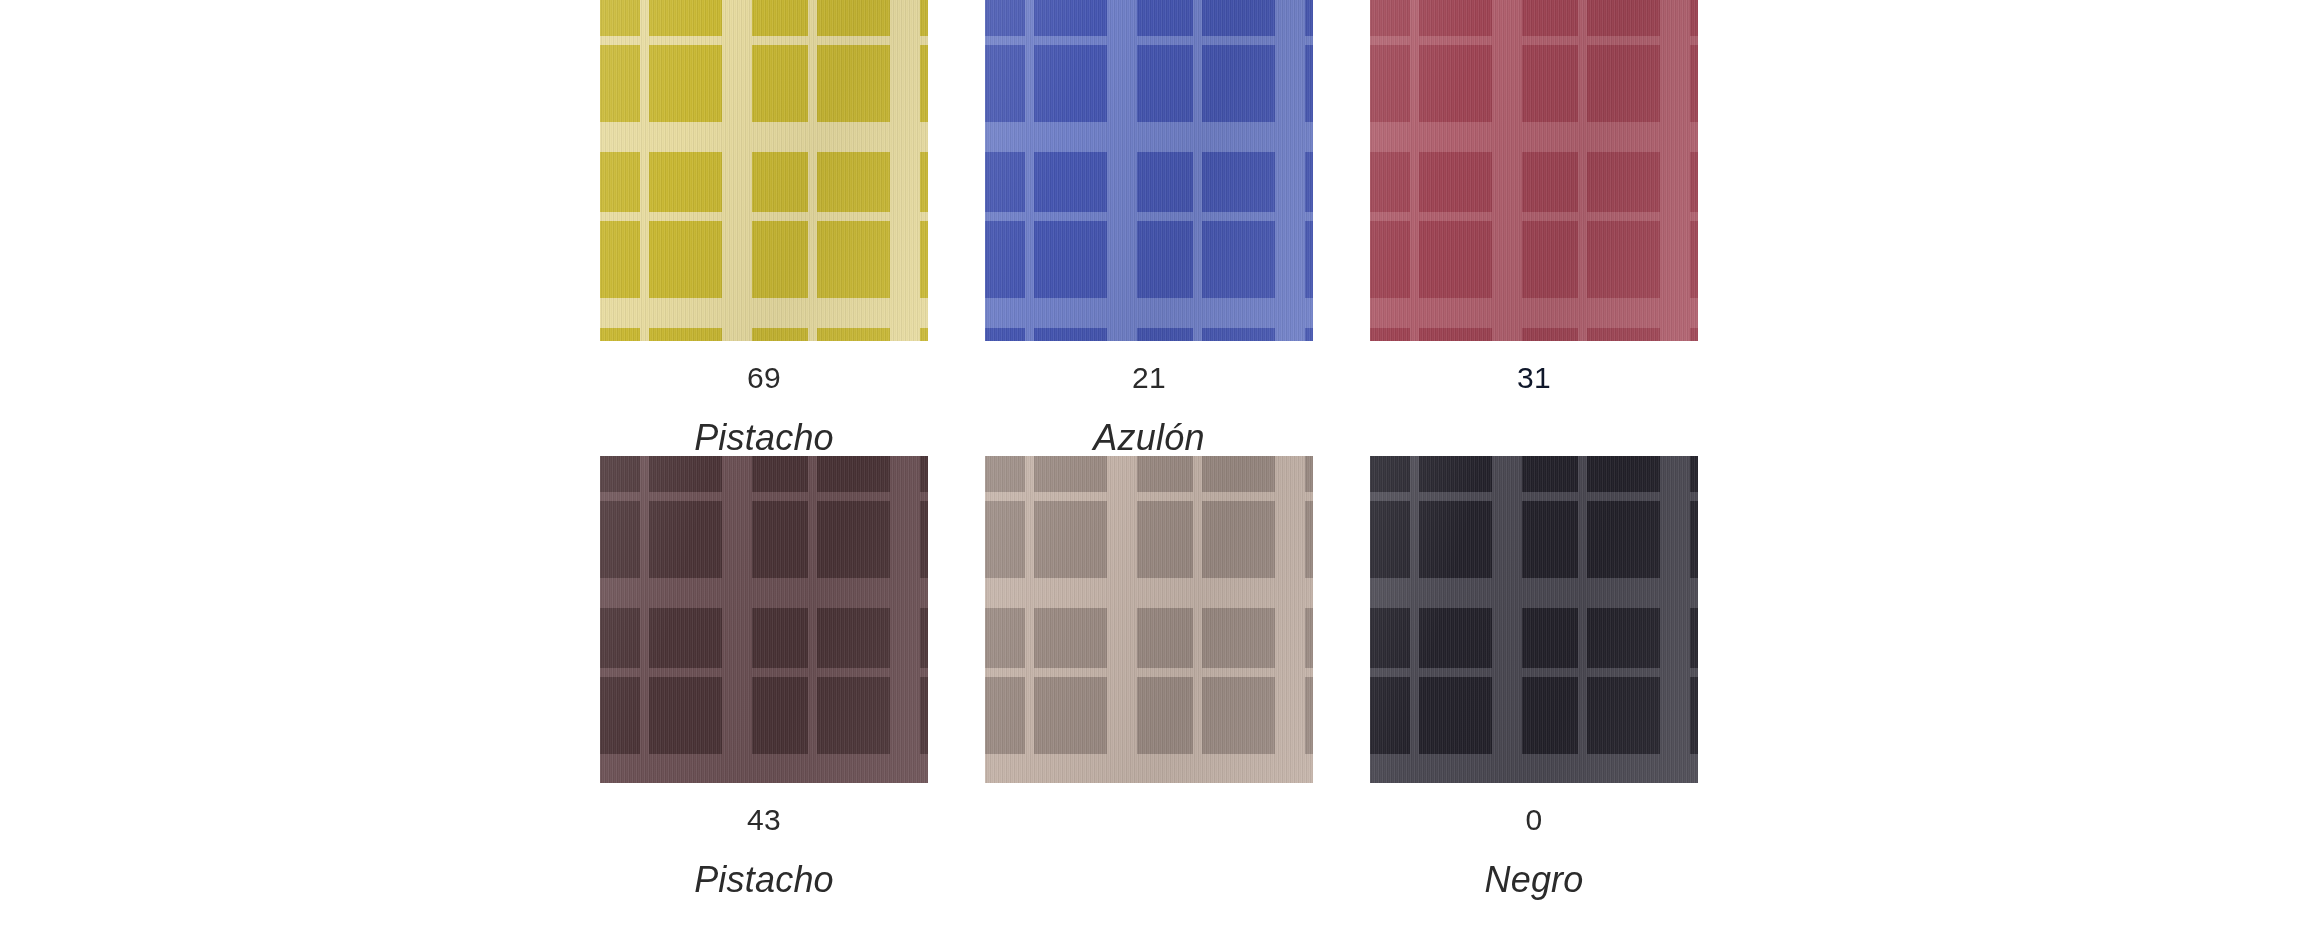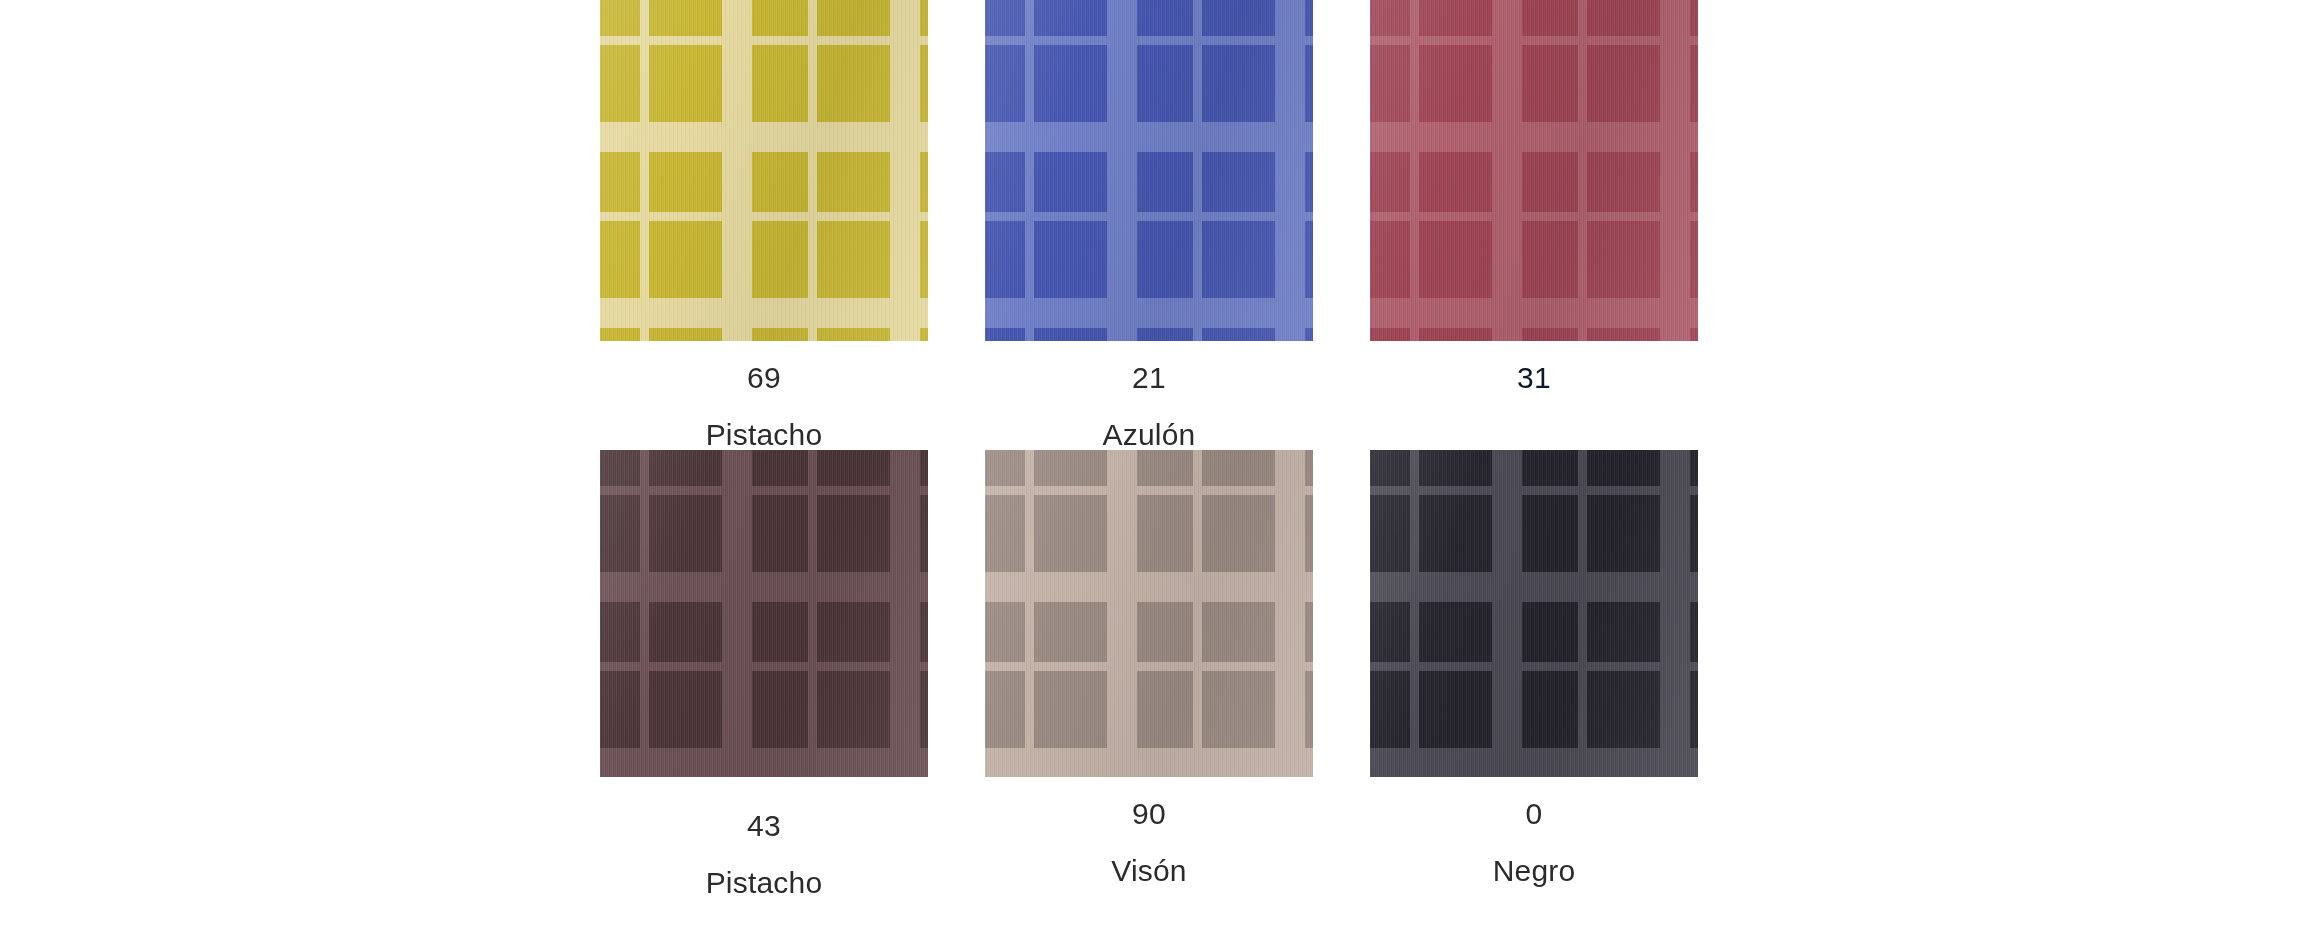--- a/index.html
+++ b/index.html
@@ -129,24 +129,25 @@
     text-align: center;
     color: #2b2b2b;
   }
   .swatch-code {
     font-size: 30px;
     line-height: 1;
     padding-top: 22px;
     letter-spacing: 0.2px;
   }
   .swatch-name {
-    font-size: 30px;
+    font-size: 36px;
     line-height: 1;
     padding-top: 27px;
     letter-spacing: 0.2px;
+    font-style: italic;
   }
 </style>
 </head>
 <body style="background: rgb(255, 255, 255);">
 
 <div id="swatch-gallery">
   <div class="swatch-grid">
 
     <div class="swatch-card row1">
       <div class="swatch-tile" style="--base: #c9b832; --band: #e8dca0;">
@@ -186,37 +187,33 @@
       </div>
     </div>
 
     <div class="swatch-card row2">
       <div class="swatch-tile" style="--base: #4a3336; --band: #6b5054;">
         <div class="weave-wide"></div>
         <div class="weave-thin"></div>
         <div class="weave-threads"></div>
         <div class="weave-sheen"></div>
       </div>
-      <div class="swatch-caption" style="color: rgb(43, 43, 43); margin-top: 12px;">
+      <div class="swatch-caption" style="color: rgb(43, 43, 43);">
         <div class="swatch-code">43</div>
         <div class="swatch-name">Pistacho</div>
       </div>
     </div>
 
     <div class="swatch-card row2">
       <div class="swatch-tile" style="--base: #9a8a82; --band: #c4b3a8;">
         <div class="weave-wide"></div>
         <div class="weave-thin"></div>
         <div class="weave-threads"></div>
         <div class="weave-sheen"></div>
       </div>
-      <div class="swatch-caption" style="color: rgb(43, 43, 43);">
-        <div class="swatch-code">90</div>
-        <div class="swatch-name">Visón</div>
-      </div>
     </div>
 
     <div class="swatch-card row2">
       <div class="swatch-tile" style="--base: #23212a; --band: #4a4852;">
         <div class="weave-wide"></div>
         <div class="weave-thin"></div>
         <div class="weave-threads"></div>
         <div class="weave-sheen"></div>
       </div>
       <div class="swatch-caption" style="color: rgb(43, 43, 43);">

